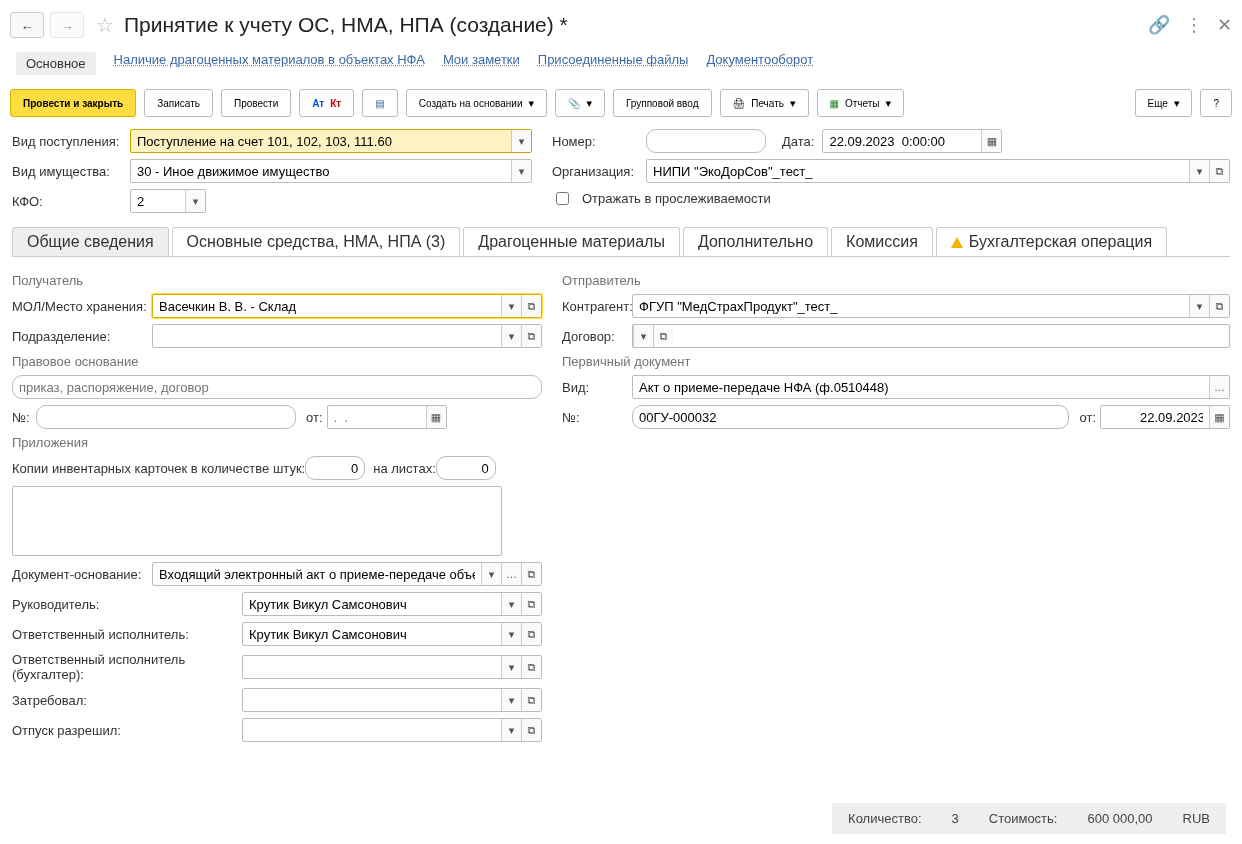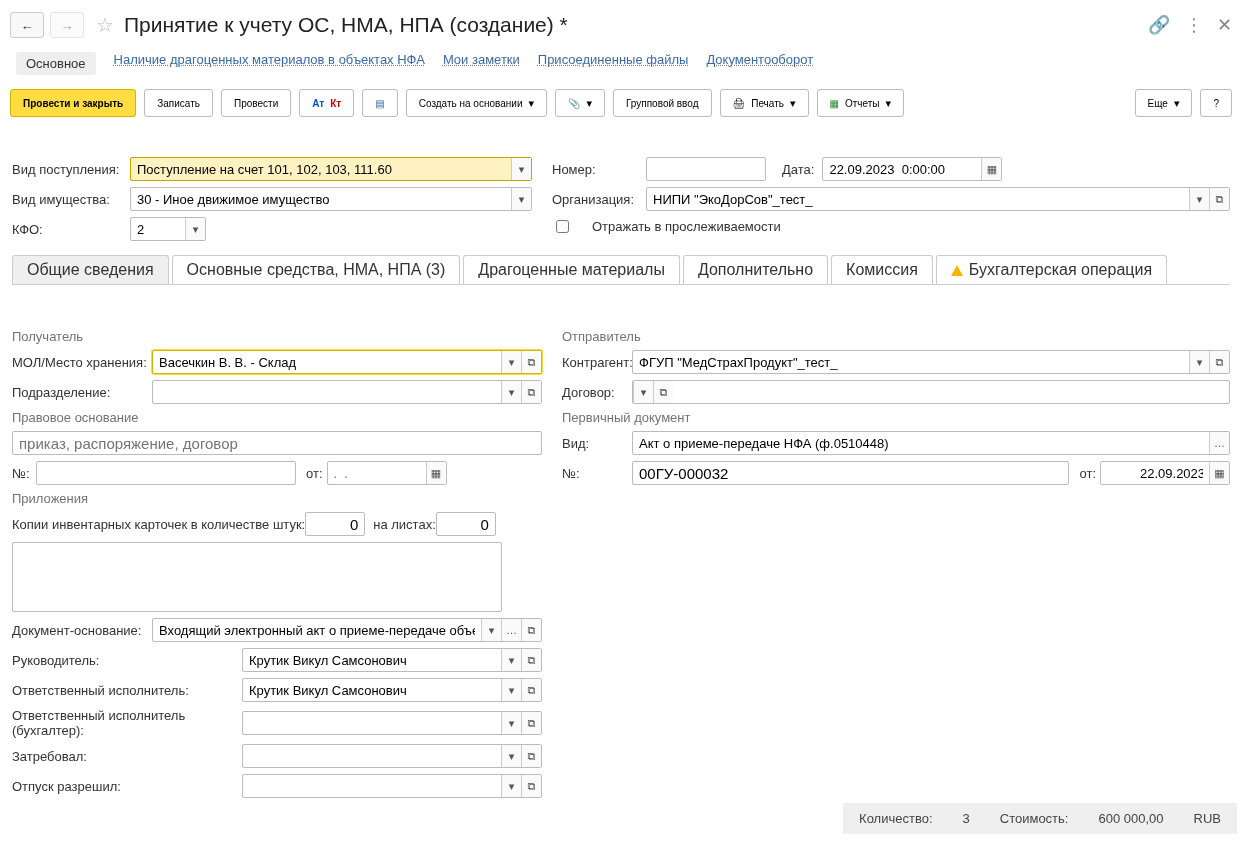--- a/index.html
+++ b/index.html
@@ -74,21 +74,21 @@
     border: 1px solid #d6b300;
     font-weight: bold;
   }
   .btn .caret::after { content: " ▾"; font-size: 11px; }
   .toolbar .spacer { flex: 1; }
 
   .form-section { padding: 0 2px; }
   .row { display: flex; align-items: center; margin-bottom: 6px; gap: 8px; }
   .lbl { width: 110px; color: #333; }
   .two-col { display: flex; gap: 20px; }
-  .col { flex: 1; min-width: 0; margin-top: 28px; }
+  .col { flex: 1; min-width: 0; }
 
   .combo {
     display: flex;
     border: 1px solid #bbb;
     border-radius: 2px;
     height: 24px;
     background: #fff;
     min-width: 0;
   }
   .combo.yellow { background: #fff2c2; border-color: #c9a400; }
@@ -105,21 +105,21 @@
     width: 20px;
     border-left: 1px solid #ccc;
     display: flex;
     align-items: center;
     justify-content: center;
     cursor: pointer;
     font-size: 11px;
     color: #555;
     background:#fafafa;
   }
-  .cb { display:flex; align-items:center; gap:20px; }
+  .cb { display:flex; align-items:center; gap:10px; }
 
   .tabs {
     display: flex;
     border-bottom: 1px solid #ccc;
     margin: 8px 0 10px 0;
   }
   .tab {
     padding: 5px 14px;
     border: 1px solid #ccc;
     border-bottom: none;
@@ -143,34 +143,34 @@
   .section-title { color: #737373; margin: 6px 0 6px 0; }
   .fld-row { display:flex; align-items:center; margin-bottom:6px; }
   .fld-lbl { color:#333; }
   .fld-lbl.w1 { width: 140px; }
   .fld-lbl.w2 { width: 70px; }
   .fld-lbl.w3 { width: 230px; }
 
   .textbox {
     height:24px;
     border:1px solid #bbb;
-    border-radius:2px;
+    border-radius:10px;
     padding:0 6px;
-    font-size:15px;
+    font-size:13px;
   }
   .textbox.placeholder { color:#aaa; }
   .bigarea {
     width: 490px; height: 70px;
     border:1px solid #bbb;
     border-radius:2px;
   }
 
   .status {
     position: fixed;
-    right: 5px; bottom: 10px;
+    right: 16px; bottom: 10px;
     background: #efefef;
     color:#444;
     padding: 8px 16px;
     display:flex;
     gap: 30px;
     align-items:center;
     font-size:13px;
   }
 </style>
 </head>

